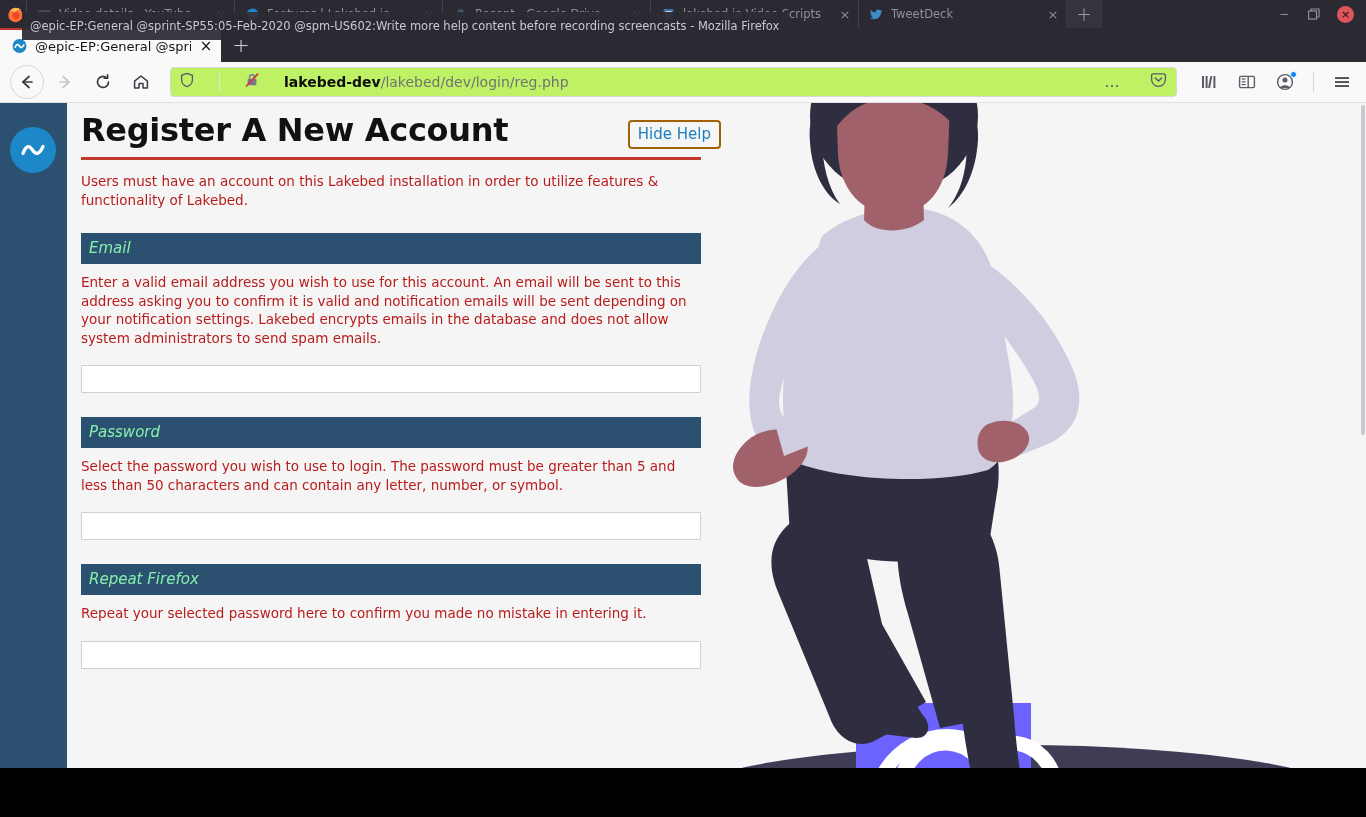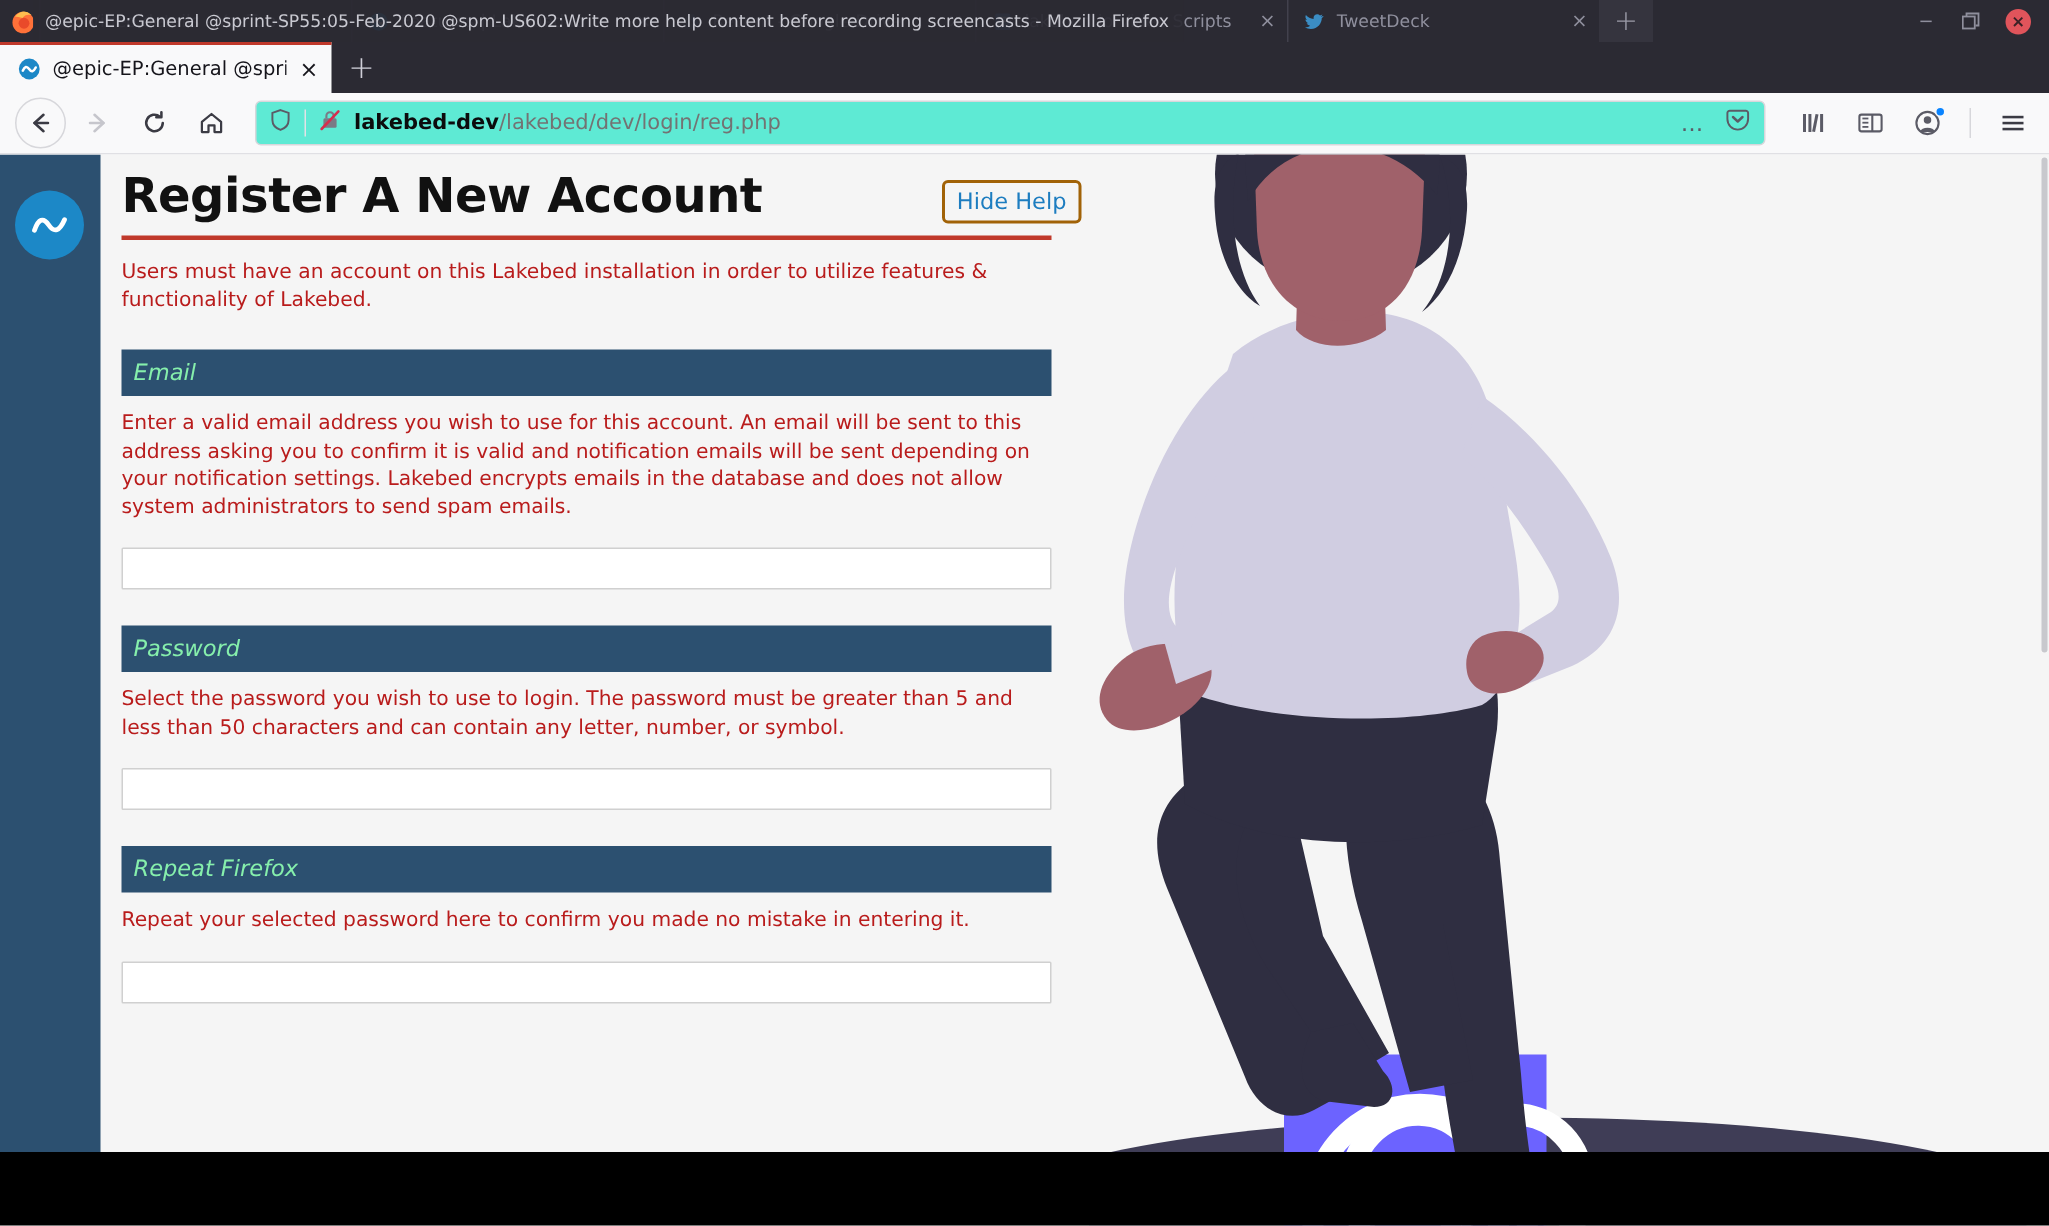--- a/index.html
+++ b/index.html
@@ -74,21 +74,21 @@
   .win-btn { width: 14px; height: 14px; display:flex; align-items:center; justify-content:center; font-size:12px;}
   .win-close {
     width: 17px; height: 17px; border-radius: 50%;
     background: #e0545b; color: #3b2126;
     display:flex;align-items:center;justify-content:center;
     font-size: 11px; font-weight: bold;
   }
 
   
   .title-overlay {
-    position: absolute; top: 0; left: 22px;
+    position: absolute; top: 12px; left: 22px;
     height: 28px;
     display: flex; align-items: center;
     padding: 0 10px 0 8px;
     background: rgba(43,42,51,0.93);
     color: #c9c9d1;
     font-size: 11.5px;
     white-space: nowrap;
     z-index: 5;
   }
 
@@ -131,26 +131,26 @@
     width: 34px; height: 34px;
     display:flex; align-items:center; justify-content:center;
     color: #5b5b66;
     border-radius: 50%;
   }
   .navbtn.back { border: 1px solid #d7d7db; }
   .navbtn.disabled { color: #c6c6cc; }
   .urlbar {
     flex: 1 1 auto;
     height: 30px; margin: 0 8px;
-    background: #5eead4;
+    background: #bef264;
     border: 1px solid #d7d7db;
     border-radius: 4px;
     display: flex; align-items: center;
     padding: 0 8px;
-    gap: 8px;
+    gap: 24px;
     min-width: 0;
   }
   .url-text {
     flex: 1 1 auto; min-width: 0;
     font-size: 14px; color: #737373;
     white-space: nowrap; overflow: hidden;
   }
   .url-host { color: #0c0c0d; font-weight: bold; }
   .url-dots { color: #5b5b66; letter-spacing: 1.5px; font-size: 15px; padding: 0 4px;}
   .toolbar-right {

